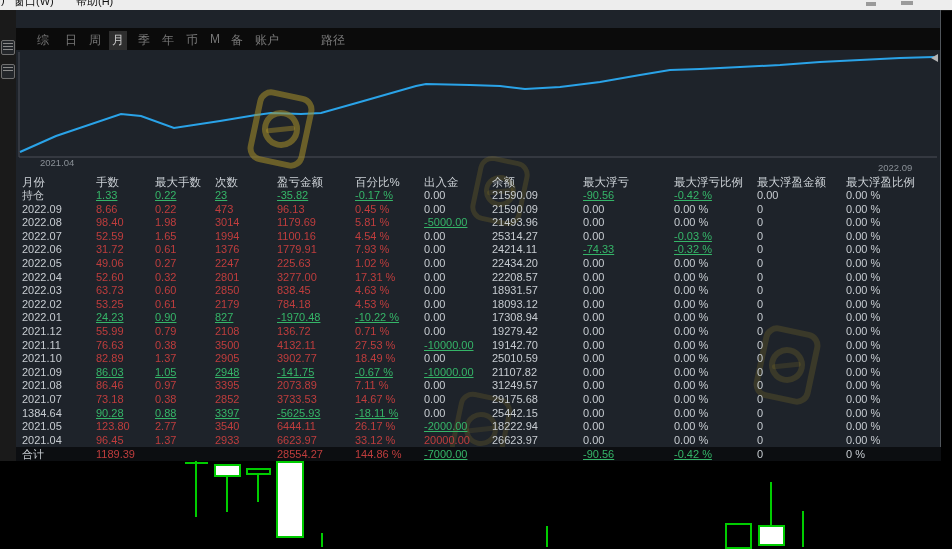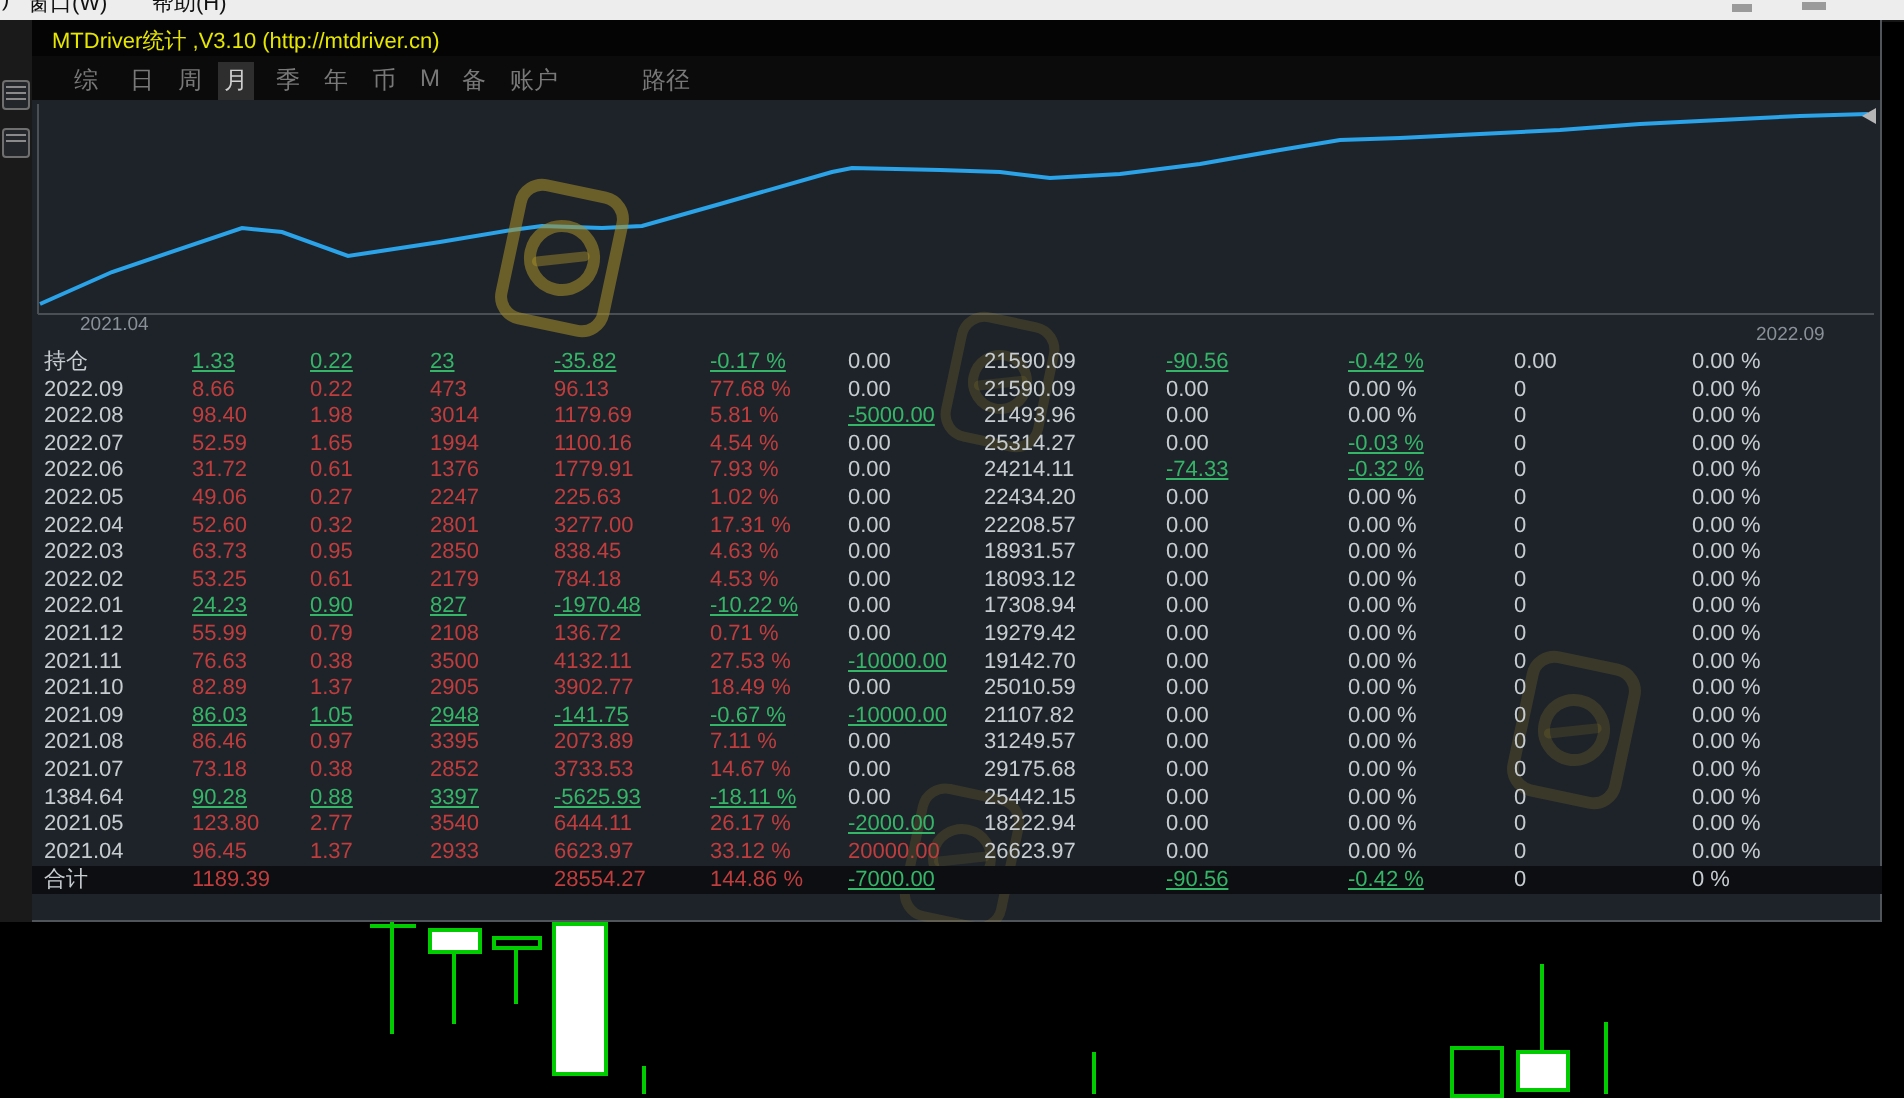--- a/index.html
+++ b/index.html
@@ -67,23 +67,20 @@
       <i></i>
       <i></i>
     </div>
   <div class="mini-icon" style="top:54px">
       <i></i>
       <i></i>
     </div>
 </div>
 
 <div id="panel">
-  <div id="titlebar">
-    <span>MTDriver统计 ,V3.10 (http://mtdriver.cn)</span>
-  </div>
   <div id="tabrow">
       <span class="tab" style="left: 18px;">综</span>
       <span class="tab" style="left: 46px;">日</span>
       <span class="tab" style="left: 70px;">周</span>
       <span class="tab sel" style="left: 93px;">月</span>
       <span class="tab" style="left: 119px;">季</span>
       <span class="tab" style="left: 143px;">年</span>
       <span class="tab" style="left: 167px;">币</span>
       <span class="tab" style="left: 191px;">M</span>
       <span class="tab" style="left: 212px;">备</span>
@@ -111,41 +108,55 @@
   <div class="wm wm3">
       <div class="c"></div>
       <div class="s"></div>
     </div>
   <div class="wm wm4">
       <div class="c"></div>
       <div class="s"></div>
     </div>
 
   <div id="stat-table">
+      <div class="t-row head">
+        <span>月份</span>
+        <span>手数</span>
+        <span>最大手数</span>
+        <span>次数</span>
+        <span>盈亏金额</span>
+        <span>百分比%</span>
+        <span>出入金</span>
+        <span>余额</span>
+        <span>最大浮亏</span>
+        <span>最大浮亏比例</span>
+        <span>最大浮盈金额</span>
+        <span>最大浮盈比例</span>
+      </div>
       <div class="t-row">
         <span class="tone-w">持仓</span>
         <span class="tone-g">1.33</span>
         <span class="tone-g">0.22</span>
         <span class="tone-g">23</span>
         <span class="tone-g">-35.82</span>
         <span class="tone-g">-0.17 %</span>
         <span class="tone-w">0.00</span>
         <span class="tone-w">21590.09</span>
         <span class="tone-g">-90.56</span>
         <span class="tone-g">-0.42 %</span>
         <span class="tone-w">0.00</span>
         <span class="tone-w">0.00 %</span>
       </div>
       <div class="t-row">
         <span class="tone-w">2022.09</span>
         <span class="tone-r">8.66</span>
         <span class="tone-r">0.22</span>
         <span class="tone-r">473</span>
         <span class="tone-r">96.13</span>
-        <span class="tone-r">77.68 %</span>
+        <span class="tone-r">0.45 %</span>
         <span class="tone-w">0.00</span>
         <span class="tone-w">21590.09</span>
         <span class="tone-w">0.00</span>
         <span class="tone-w">0.00 %</span>
         <span class="tone-w">0</span>
         <span class="tone-w">0.00 %</span>
       </div>
       <div class="t-row">
         <span class="tone-w">2022.08</span>
         <span class="tone-r">98.40</span>
@@ -212,21 +223,21 @@
         <span class="tone-w">0.00</span>
         <span class="tone-w">22208.57</span>
         <span class="tone-w">0.00</span>
         <span class="tone-w">0.00 %</span>
         <span class="tone-w">0</span>
         <span class="tone-w">0.00 %</span>
       </div>
       <div class="t-row">
         <span class="tone-w">2022.03</span>
         <span class="tone-r">63.73</span>
-        <span class="tone-r">0.95</span>
+        <span class="tone-r">0.60</span>
         <span class="tone-r">2850</span>
         <span class="tone-r">838.45</span>
         <span class="tone-r">4.63 %</span>
         <span class="tone-w">0.00</span>
         <span class="tone-w">18931.57</span>
         <span class="tone-w">0.00</span>
         <span class="tone-w">0.00 %</span>
         <span class="tone-w">0</span>
         <span class="tone-w">0.00 %</span>
       </div>

